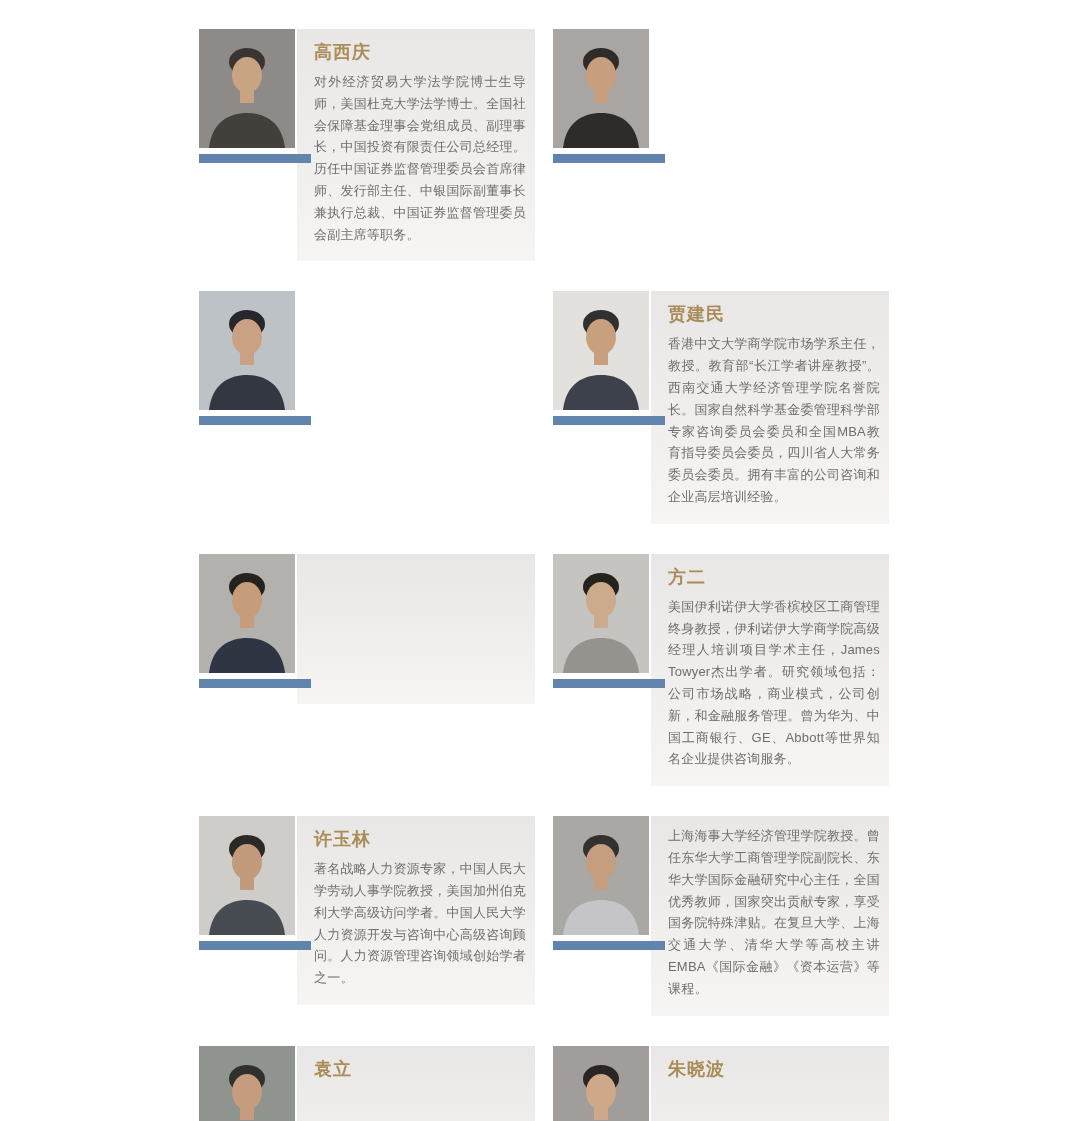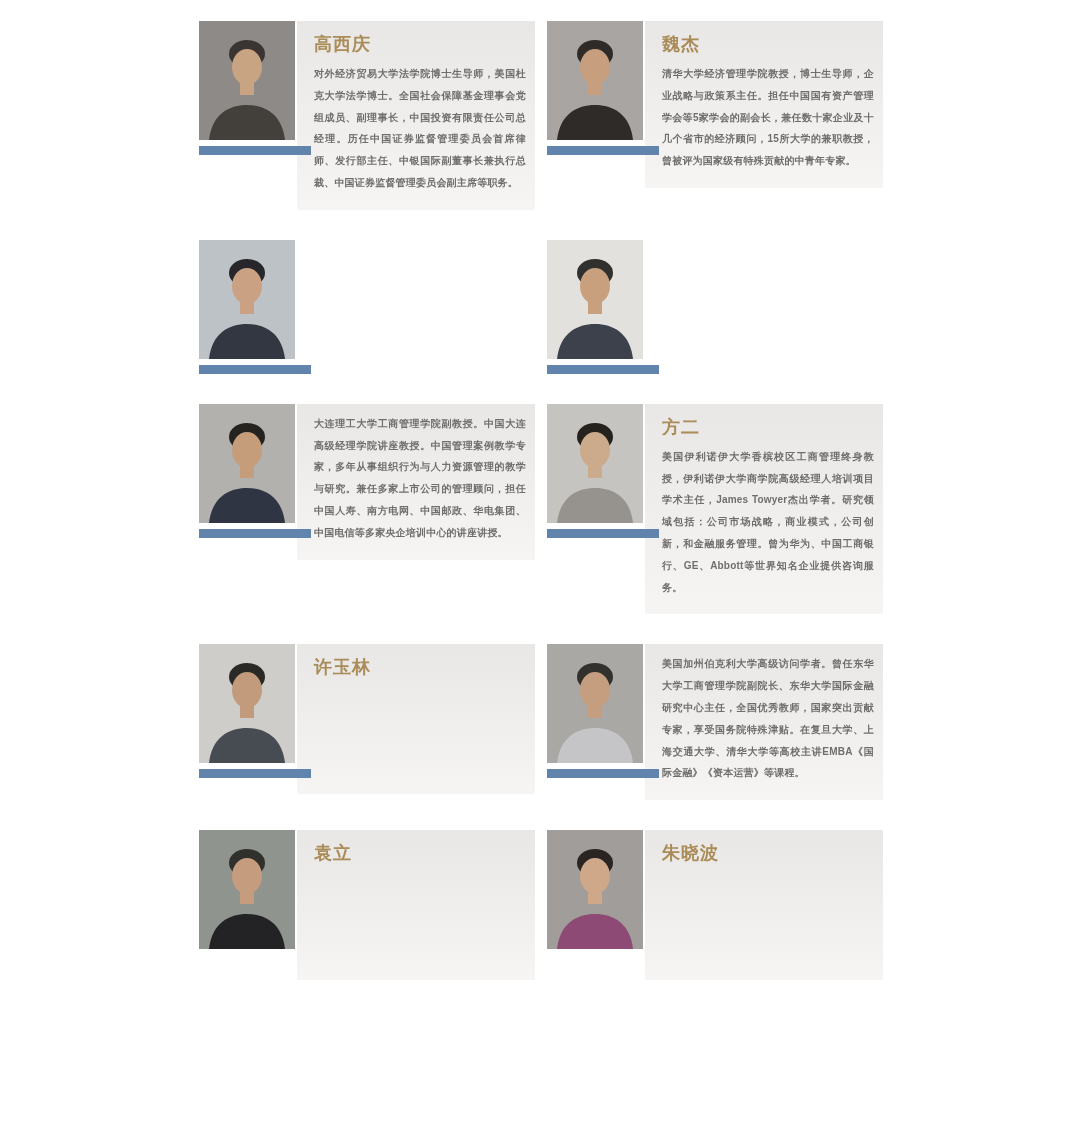--- a/index.html
+++ b/index.html
@@ -11,23 +11,24 @@
   body {
     width: 1080px;
     min-height: 1121px;
   }
   .wrap {
     padding: 21px 0 30px 199px;
     width: 690px;
   }
   .row {
     display: flex;
-    gap: 12px;
+    gap: 18px;
     margin-bottom: 30px;
     align-items: flex-start;
+    margin-top: 8px;
   }
   .card {
     display: flex;
     width: 336px;
     position: relative;
     align-items: flex-start;
   }
   .photo-col {
     width: 98px;
     flex-shrink: 0;
@@ -58,26 +59,25 @@
   }
   .name {
     margin: 2px 0 7px 0;
     font-size: 18px;
     font-weight: bold;
     letter-spacing: 1px;
     color: var(--name-color, #a98c58);
   }
   .bio {
     margin: 0;
-    font-size: 10px;
+    font-size: 13px;
     line-height: 21.8px;
     color: var(--bio-color, #6f6e6c);
     text-align: justify;
     letter-spacing: 0.2px;
-    font-weight: bold;
   }
 </style>
 </head>
 <body>
 
 <div class="wrap">
 
   <div class="row">
     <article class="card">
       <div class="photo-col">
@@ -101,24 +101,20 @@
         <div class="photo" style="--p-bg: #a8a5a2; --p-hair: #2f2b28; --p-skin: #c79f7e; --p-cloth: #2e2b29;">
           <svg width="96" height="119" viewBox="0 0 96 119">
             <ellipse cx="48" cy="33" rx="18" ry="14" fill="var(--p-hair)"></ellipse>
             <ellipse cx="48" cy="46" rx="15" ry="18" fill="var(--p-skin)"></ellipse>
             <rect x="41" y="58" width="14" height="16" fill="var(--p-skin)"></rect>
             <path d="M10 119 C13 93 30 84 48 84 C66 84 83 93 86 119 Z" fill="var(--p-cloth)"></path>
           </svg>
         </div>
         <div class="bar"></div>
       </div>
-      <div class="text-block">
-        <h3 class="name">魏杰</h3>
-        <p class="bio">清华大学经济管理学院教授，博士生导师，企业战略与政策系主任。担任中国国有资产管理学会等5家学会的副会长，兼任数十家企业及十几个省市的经济顾问，15所大学的兼职教授，曾被评为国家级有特殊贡献的中青年专家。</p>
-      </div>
     </article>
   </div>
 
   <div class="row">
     <article class="card">
       <div class="photo-col">
         <div class="photo" style="--p-bg: #bcc2c6; --p-hair: #27262a; --p-skin: #caa183; --p-cloth: #333742;">
           <svg width="96" height="119" viewBox="0 0 96 119">
             <ellipse cx="48" cy="33" rx="18" ry="14" fill="var(--p-hair)"></ellipse>
             <ellipse cx="48" cy="46" rx="15" ry="18" fill="var(--p-skin)"></ellipse>
@@ -134,38 +130,41 @@
         <div class="photo" style="--p-bg: #e3e1de; --p-hair: #30302e; --p-skin: #c9a07d; --p-cloth: #3d414c;">
           <svg width="96" height="119" viewBox="0 0 96 119">
             <ellipse cx="48" cy="33" rx="18" ry="14" fill="var(--p-hair)"></ellipse>
             <ellipse cx="48" cy="46" rx="15" ry="18" fill="var(--p-skin)"></ellipse>
             <rect x="41" y="58" width="14" height="16" fill="var(--p-skin)"></rect>
             <path d="M10 119 C13 93 30 84 48 84 C66 84 83 93 86 119 Z" fill="var(--p-cloth)"></path>
           </svg>
         </div>
         <div class="bar"></div>
       </div>
+      <div class="text-block">
+        <h3 class="name">贾建民</h3>
+        <p class="bio">香港中文大学商学院市场学系主任，教授。教育部“长江学者讲座教授”。西南交通大学经济管理学院名誉院长。国家自然科学基金委管理科学部专家咨询委员会委员和全国MBA教育指导委员会委员，四川省人大常务委员会委员。拥有丰富的公司咨询和企业高层培训经验。</p>
+      </div>
     </article>
   </div>
 
   <div class="row">
     <article class="card">
       <div class="photo-col">
         <div class="photo" style="--p-bg: #b3b1ae; --p-hair: #26231f; --p-skin: #c59d7b; --p-cloth: #2f3542;">
           <svg width="96" height="119" viewBox="0 0 96 119">
             <ellipse cx="48" cy="33" rx="18" ry="14" fill="var(--p-hair)"></ellipse>
             <ellipse cx="48" cy="46" rx="15" ry="18" fill="var(--p-skin)"></ellipse>
             <rect x="41" y="58" width="14" height="16" fill="var(--p-skin)"></rect>
             <path d="M10 119 C13 93 30 84 48 84 C66 84 83 93 86 119 Z" fill="var(--p-cloth)"></path>
           </svg>
         </div>
         <div class="bar"></div>
       </div>
       <div class="text-block">
-        <p class="bio">大连理工大学工商管理学院副教授。中国大连高级经理学院讲座教授。中国管理案例教学专家，多年从事组织行为与人力资源管理的教学与研究。兼任多家上市公司的管理顾问，担任中国人寿、南方电网、中国邮政、华电集团、中国电信等多家央企培训中心的讲座讲授。</p>
       </div>
     </article>
     <article class="card">
       <div class="photo-col">
         <div class="photo" style="--p-bg: #c6c4c1; --p-hair: #25221e; --p-skin: #cbab8c; --p-cloth: #96938f;">
           <svg width="96" height="119" viewBox="0 0 96 119">
             <ellipse cx="48" cy="33" rx="18" ry="14" fill="var(--p-hair)"></ellipse>
             <ellipse cx="48" cy="46" rx="15" ry="18" fill="var(--p-skin)"></ellipse>
             <rect x="41" y="58" width="14" height="16" fill="var(--p-skin)"></rect>
             <path d="M10 119 C13 93 30 84 48 84 C66 84 83 93 86 119 Z" fill="var(--p-cloth)"></path>
@@ -188,36 +187,37 @@
             <ellipse cx="48" cy="33" rx="18" ry="14" fill="var(--p-hair)"></ellipse>
             <ellipse cx="48" cy="46" rx="15" ry="18" fill="var(--p-skin)"></ellipse>
             <rect x="41" y="58" width="14" height="16" fill="var(--p-skin)"></rect>
             <path d="M10 119 C13 93 30 84 48 84 C66 84 83 93 86 119 Z" fill="var(--p-cloth)"></path>
           </svg>
         </div>
         <div class="bar"></div>
       </div>
       <div class="text-block">
         <h3 class="name">许玉林</h3>
+        <p class="bio">著名战略人力资源专家，中国人民大学劳动人事学院教授，美国加州伯克利大学高级访问学者。中国人民大学人力资源开发与咨询中心高级咨询顾问。人力资源管理咨询领域创始学者之一。</p>
       </div>
     </article>
     <article class="card">
       <div class="photo-col">
         <div class="photo" style="--p-bg: #aaa8a5; --p-hair: #33312e; --p-skin: #c49e7e; --p-cloth: #c5c4c6;">
           <svg width="96" height="119" viewBox="0 0 96 119">
             <ellipse cx="48" cy="33" rx="18" ry="14" fill="var(--p-hair)"></ellipse>
             <ellipse cx="48" cy="46" rx="15" ry="18" fill="var(--p-skin)"></ellipse>
             <rect x="41" y="58" width="14" height="16" fill="var(--p-skin)"></rect>
             <path d="M10 119 C13 93 30 84 48 84 C66 84 83 93 86 119 Z" fill="var(--p-cloth)"></path>
           </svg>
         </div>
         <div class="bar"></div>
       </div>
       <div class="text-block">
-        <p class="bio">美国加州伯克利大学高级访问学者。曾任东华大学工商管理学院副院长、东华大学国际金融研究中心主任，全国优秀教师，国家突出贡献专家，享受国务院特殊津贴。在复旦大学、上海交通大学、清华大学等高校主讲EMBA《国际金融》《资本运营》等课程。</p>
+        <p class="bio">上海海事大学经济管理学院教授。曾任东华大学工商管理学院副院长、东华大学国际金融研究中心主任，全国优秀教师，国家突出贡献专家，享受国务院特殊津贴。在复旦大学、上海交通大学、清华大学等高校主讲EMBA《国际金融》《资本运营》等课程。</p>
       </div>
     </article>
   </div>
 
   <div class="row">
     <article class="card">
       <div class="photo-col">
         <div class="photo" style="--p-bg: #90948e; --p-hair: #30302c; --p-skin: #c59c7d; --p-cloth: #232326;">
           <svg width="96" height="119" viewBox="0 0 96 119">
             <ellipse cx="48" cy="33" rx="18" ry="14" fill="var(--p-hair)"></ellipse>

